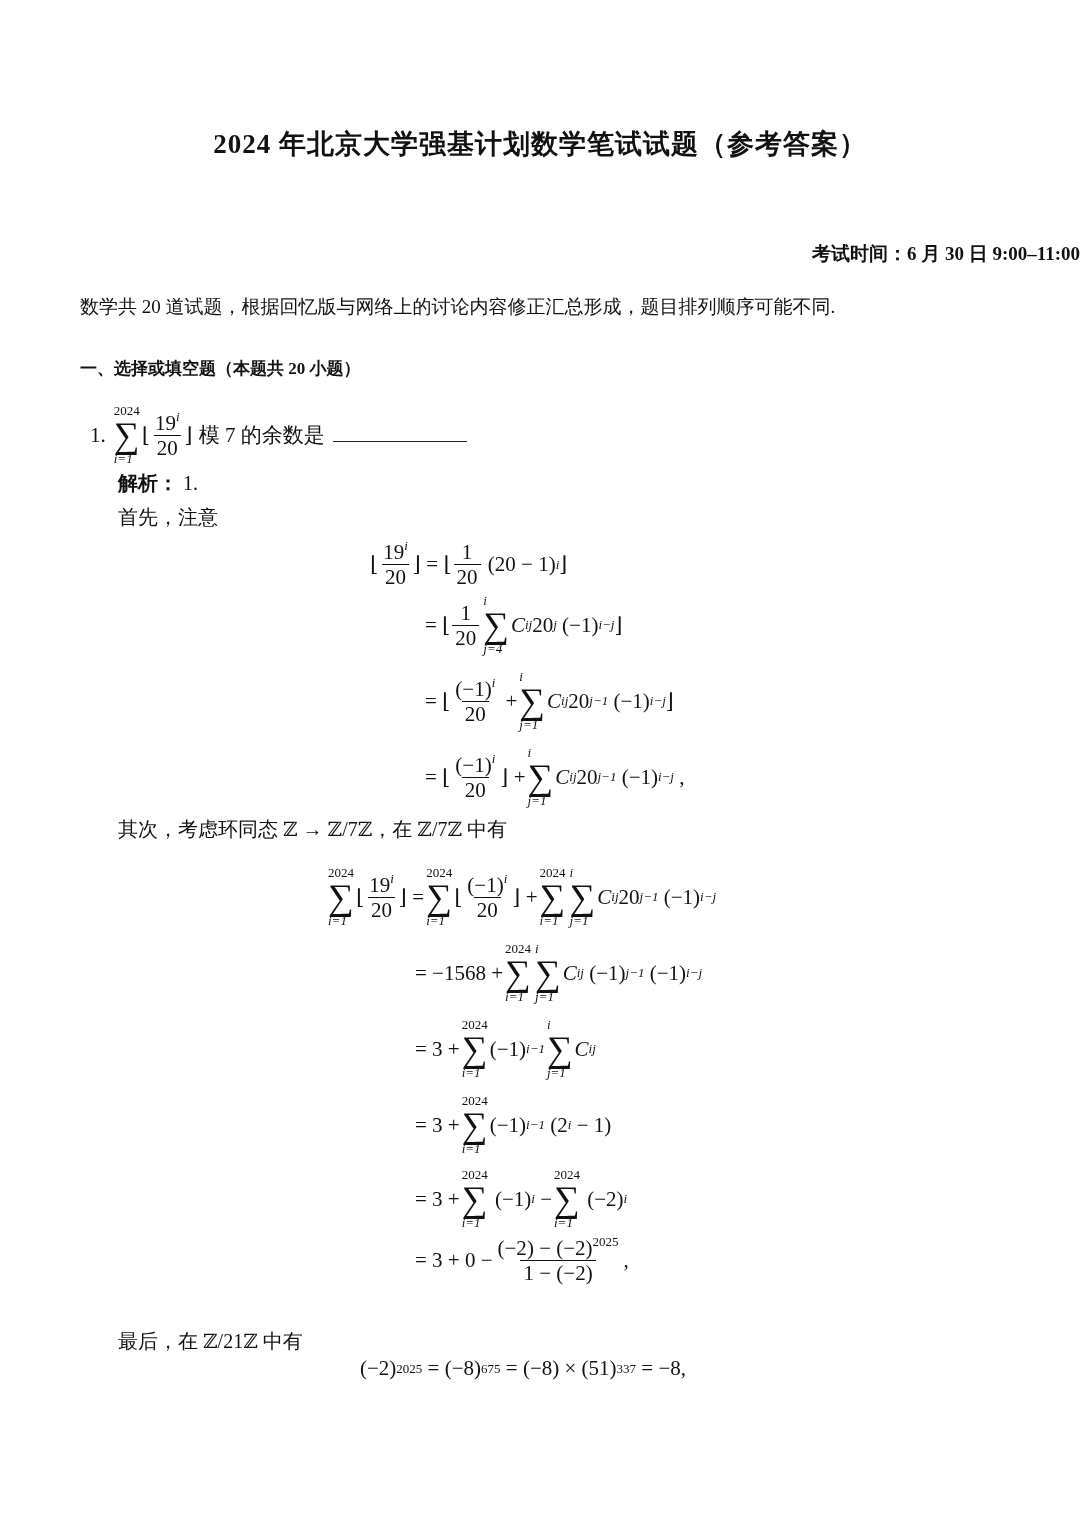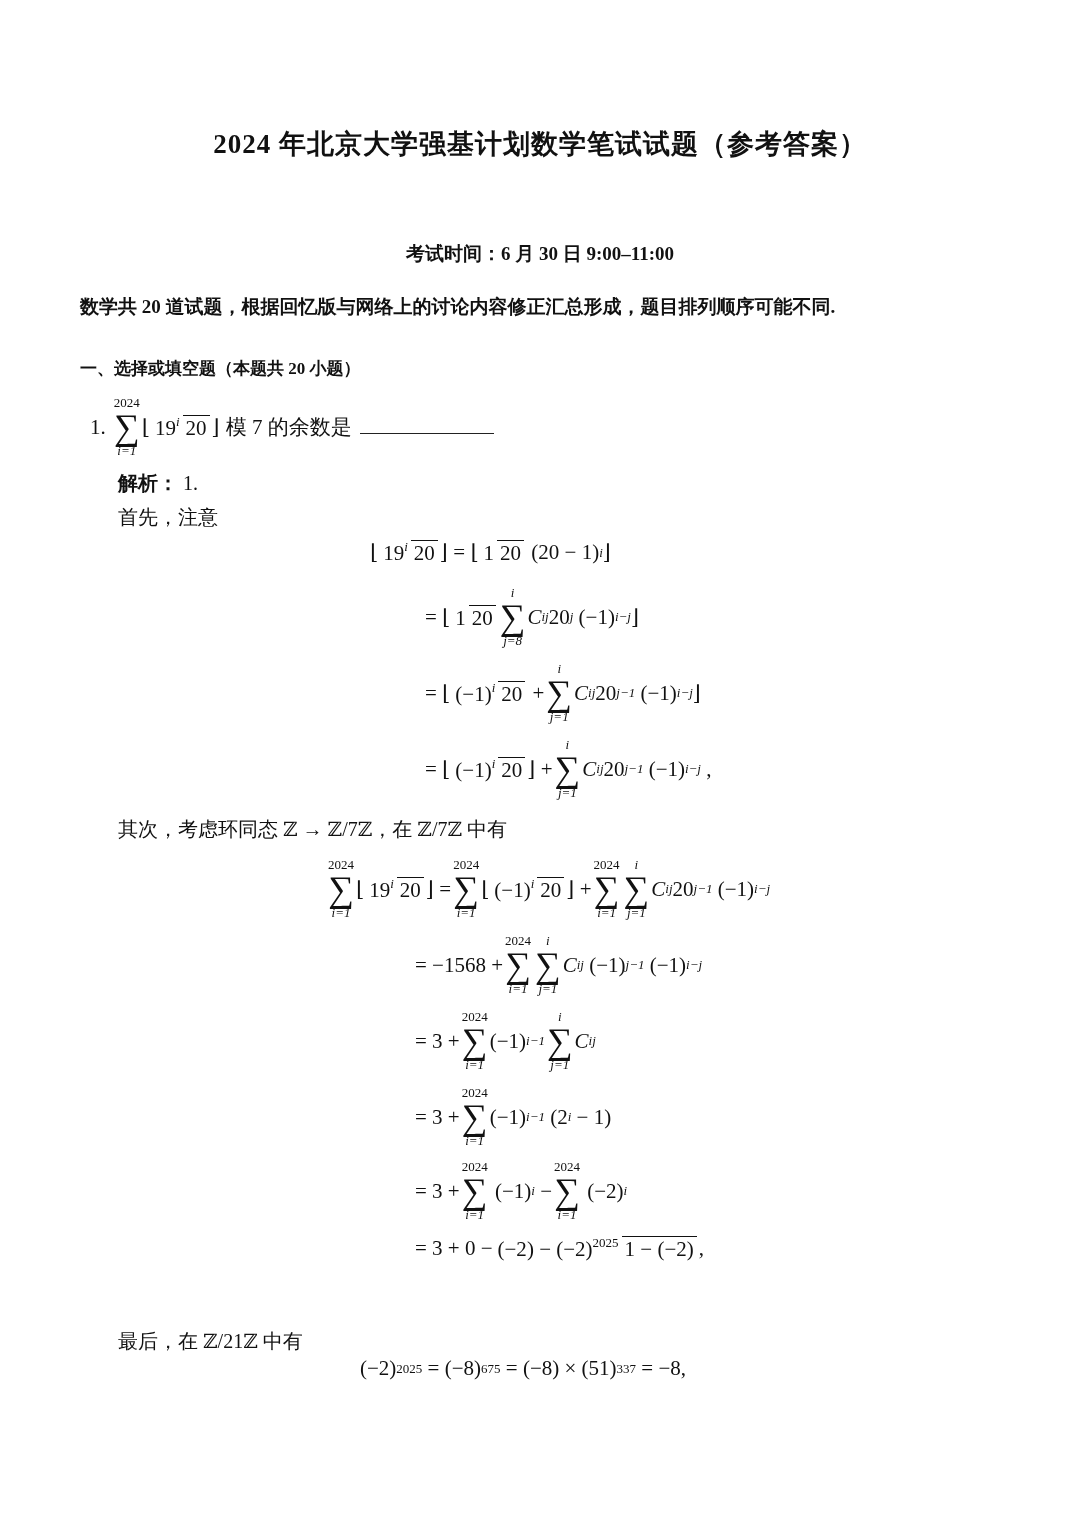--- a/index.html
+++ b/index.html
@@ -2,33 +2,33 @@
 <html><head>
 <meta charset="utf-8">
 <style>
   html, body { margin: 0; padding: 0; background: #ffffff; }
   body {
     width: 1080px; height: 1527px; position: relative; overflow: hidden;
     font-family: "Liberation Serif", "DejaVu Serif", serif; color: #111;
   }
   .abs { position: absolute; white-space: nowrap; }
   .title { left: 0; width: 1080px; top: 126px; text-align: center; font-size: 27px; font-weight: bold; letter-spacing: 1px; }
-  .examtime { left: 0; width: 1080px; top: 241px; text-align: center; font-size: 19px; font-weight: bold; }
-  .note { left: 80px; top: 294px; font-size: 19px; font-weight: bold; }
+  .examtime { left: 0; width: 1080px; top: 241px; text-align: right; font-size: 19px; font-weight: bold; }
+  .note { left: 80px; top: 294px; font-size: 19px; font-weight: normal; }
   .section { left: 80px; top: 357px; font-size: 17px; font-weight: bold; }
   .txt { font-size: 20px; }
   .bold { font-weight: bold; }
 
   
   .m { font-family: "Liberation Serif", "DejaVu Serif", serif; font-size: 21px; display: inline-flex; align-items: center; }
   .i { font-style: italic; }
-  .frac { display: inline-flex; flex-direction: row; align-items: flex-end; vertical-align: middle; margin: 0 2px; }
+  .frac { display: inline-flex; flex-direction: column; align-items: center; vertical-align: middle; margin: 0 2px; }
   .frac > .num { padding: 0 3px; line-height: 24px; }
   .frac > .den { padding: 0 3px; line-height: 24px; border-top: 1.3px solid #111; }
-  .sum { display: inline-flex; flex-direction: column; align-items: center; vertical-align: middle; margin: 0 2px; }
+  .sum { display: inline-flex; flex-direction: column; vertical-align: middle; margin: 8px 2px; }
   .sum .lim { font-size: 13px; line-height: 14px; }
   .sum .sig { font-size: 36px; line-height: 34px; }
   sup { font-size: 13px; vertical-align: 9px; line-height: 0; }
   sub { font-size: 13px; vertical-align: -4px; line-height: 0; }
   .sp { display: inline-block; width: 6px; }
   .blank { display: inline-block; width: 134px; border-bottom: 1.5px solid #222; margin-left: 8px; transform: translateY(6px); }
 </style>
 </head>
 <body>
 
@@ -81,21 +81,21 @@
 
 <div class="abs m" style="left:425px; top:586px;">
   <span>=</span>&nbsp;<span>⌊</span>
   <span class="frac">
       <span class="num">1</span>
       <span class="den">20</span>
     </span>
   <span class="sum">
       <span class="lim i">i</span>
       <span class="sig">∑</span>
-      <span class="lim i">j=8</span>
+      <span class="lim i">j=4</span>
     </span>
   <span class="i">C</span><sub class="i">i</sub><sup class="i">j</sup>
   <span>20</span><sup class="i">j</sup>&nbsp;<span>(</span><span>−1</span><span>)</span><sup class="i">i−j</sup><span>⌋</span>
 </div>
 
 <div class="abs m" style="left:425px; top:662px;">
   <span>=</span>&nbsp;<span>⌊</span>
   <span class="frac">
       <span class="num"><span>(</span><span>−1</span><span>)</span><sup class="i">i</sup></span>
       <span class="den">20</span>

